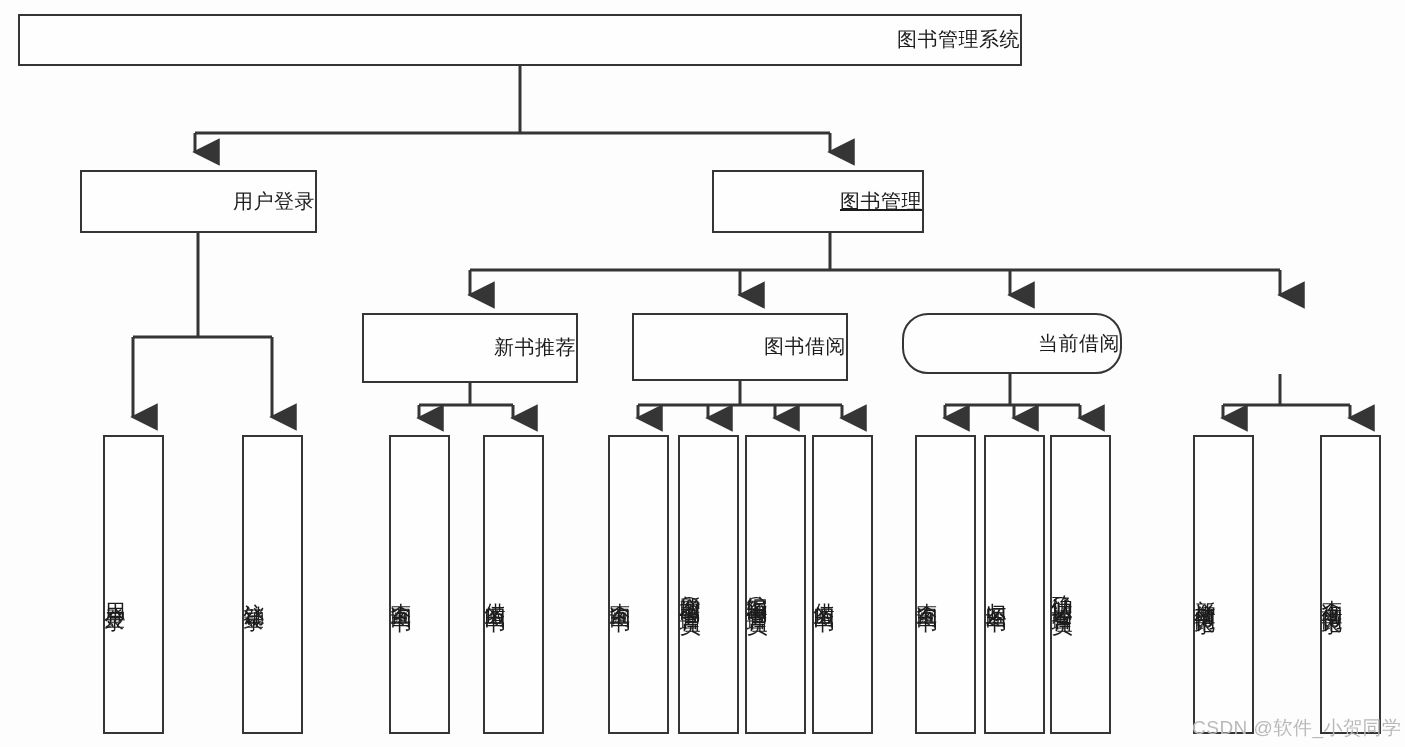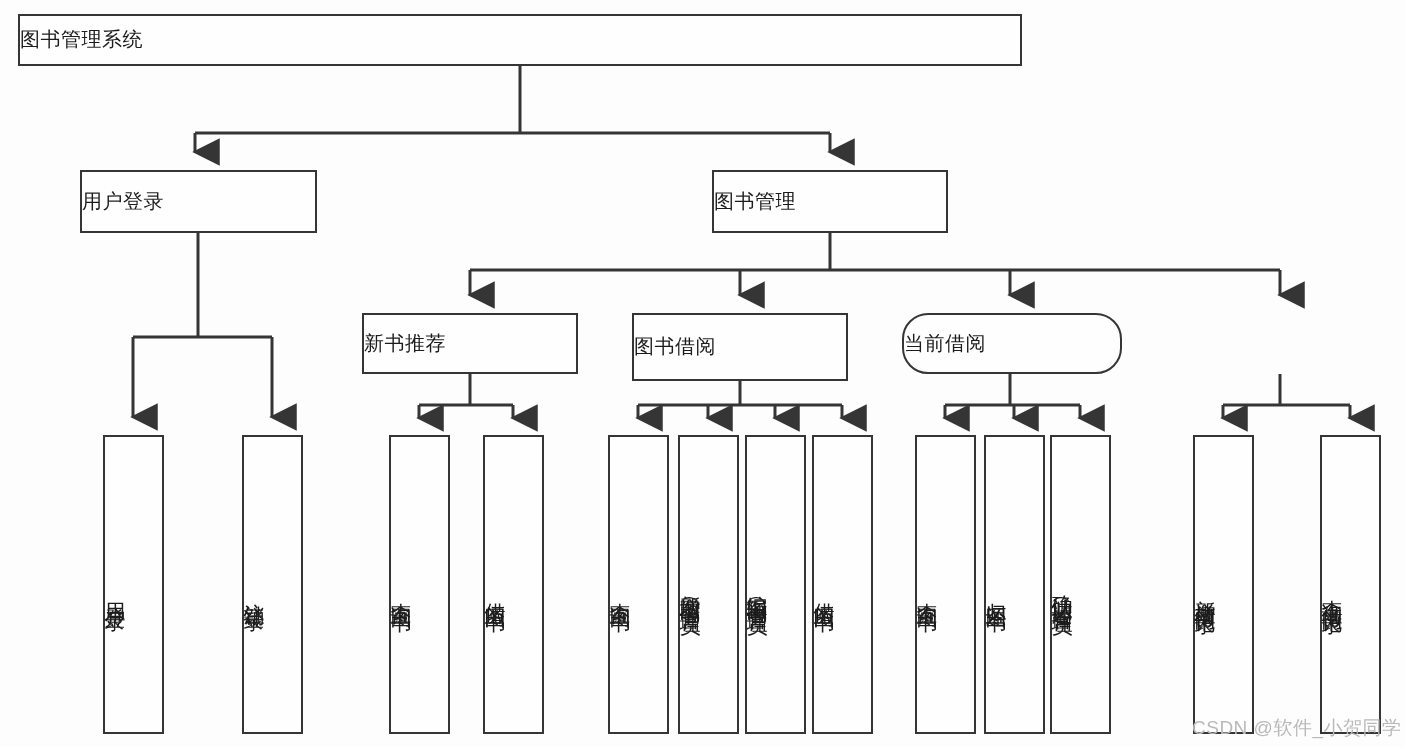--- a/index.html
+++ b/index.html
@@ -23,21 +23,21 @@
     height: 747px;
     pointer-events: none;
   }
   .node {
     position: absolute;
     box-sizing: border-box;
     border: 2px solid #353535;
     background: #fefefe;
     display: flex;
     align-items: center;
-    justify-content: flex-start;
+    justify-content: flex-end;
     color: #1c1c1c;
   }
   .node .lbl {
     display: block;
     text-align: center;
     line-height: 1.28;
     letter-spacing: 0.5px;
   }
   .node.horiz .lbl {
     font-size: 20px;
@@ -120,25 +120,25 @@
   </svg>
 
   <div class="node horiz" style="left:18px; top:14px; width:1004px; height:52px;">
     <span class="lbl">图书管理系统</span>
   </div>
 
   <div class="node horiz" style="left:80px; top:170px; width:237px; height:63px;">
     <span class="lbl">用户登录</span>
   </div>
 
-  <div class="node horiz" style="left:712px; top:170px; width:236px; height:63px;">
+  <div class="node horiz" style="left:712px; top:170px; width:212px; height:63px;text-decoration:underline;">
     <span class="lbl">图书管理</span>
   </div>
 
-  <div class="node horiz" style="left:362px; top:313px; width:216px; height:61px;">
+  <div class="node horiz" style="left:362px; top:313px; width:216px; height:70px;">
     <span class="lbl">新书推荐</span>
   </div>
 
   <div class="node horiz" style="left:632px; top:313px; width:216px; height:68px;">
     <span class="lbl">图书借阅</span>
   </div>
 
   <div class="node horiz" style="left:902px; top:313px; width:220px; height:61px;border-radius:26px;">
     <span class="lbl">当前借阅</span>
   </div>

